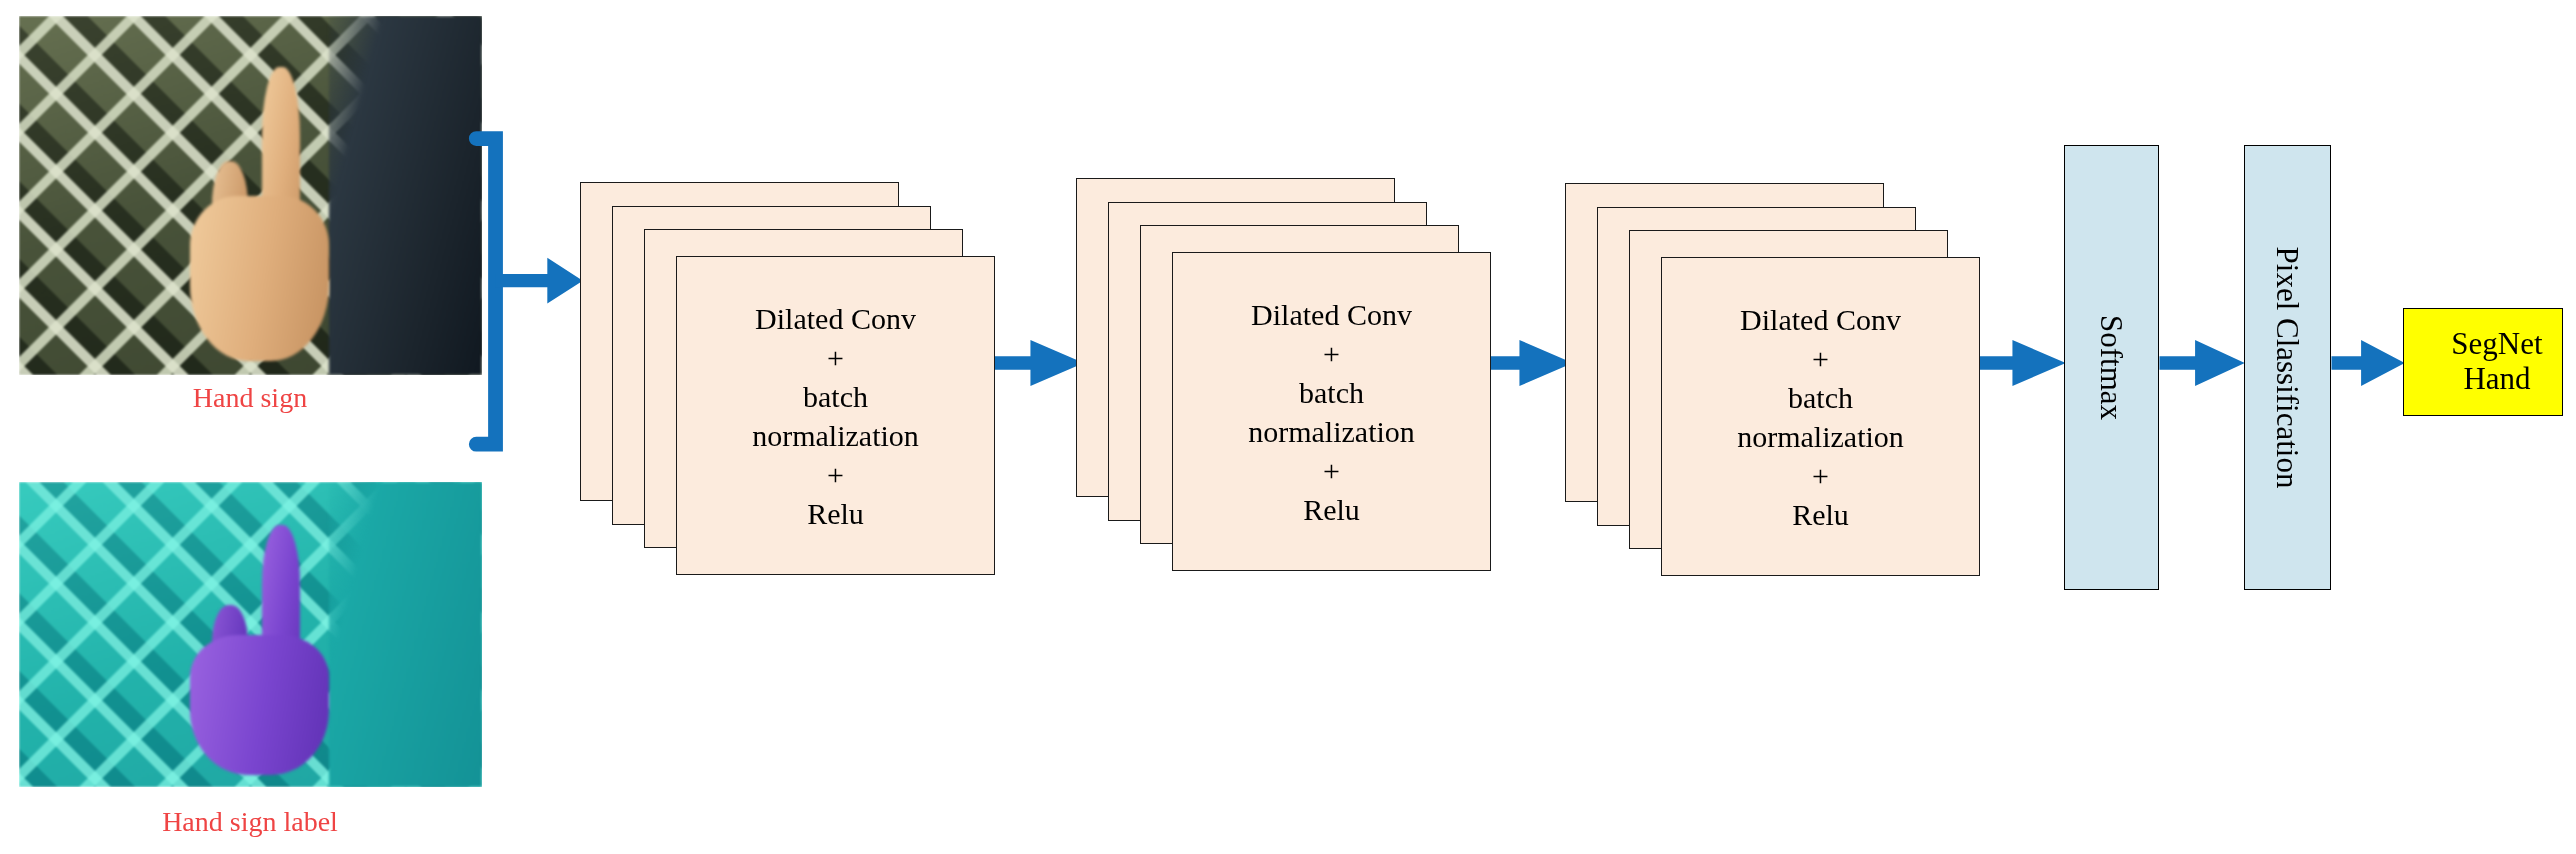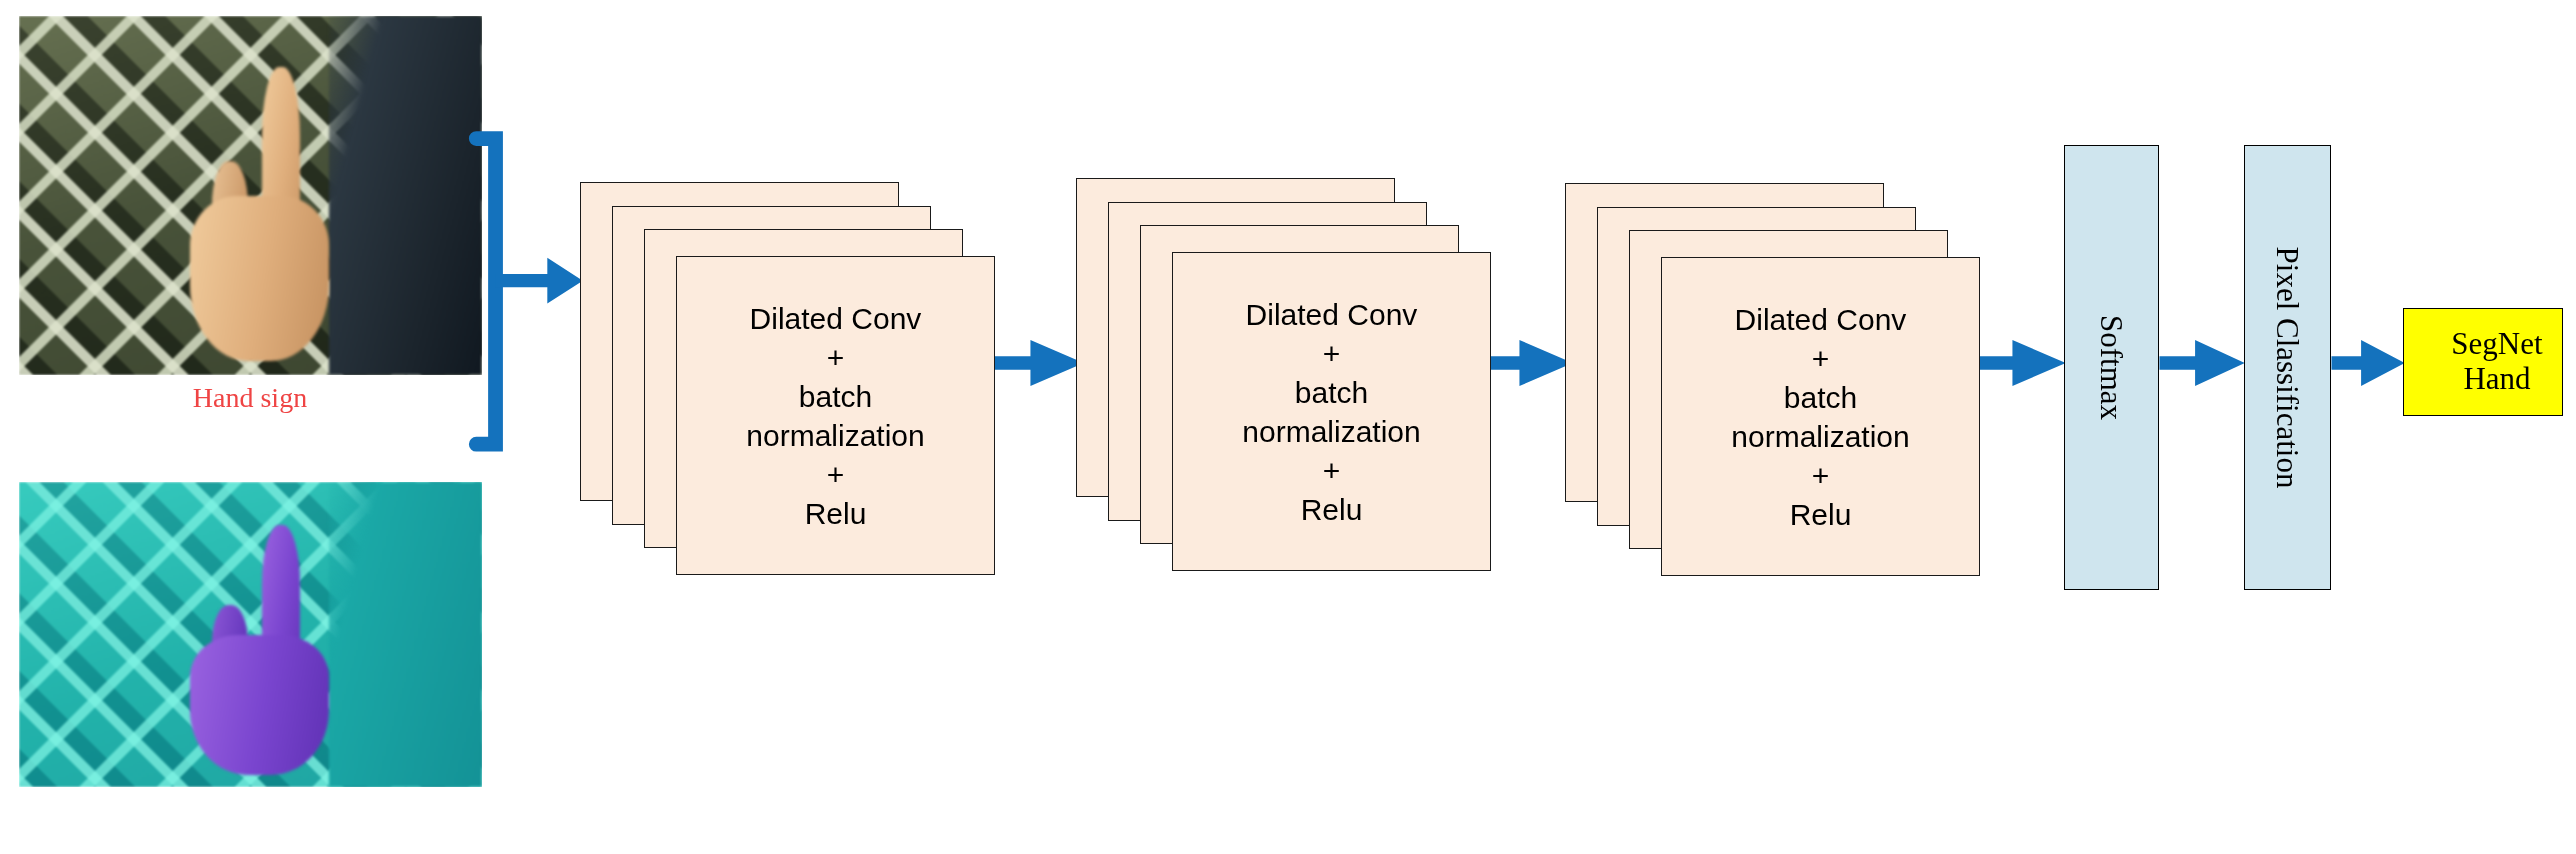--- a/index.html
+++ b/index.html
@@ -177,21 +177,21 @@
   .card-text {
     position: absolute;
     inset: 0;
     display: flex;
     flex-direction: column;
     align-items: center;
     justify-content: center;
     color: #000000;
     font-size: 30px;
     line-height: 1.30;
-    font-family: Liberation Sans, sans-serif;
+    font-family: Liberation Serif, serif;
     text-align: center;
     padding: 0 7.4px;
     box-sizing: border-box;
   }
   .card-text span { display: block; white-space: nowrap; }
 
   #stack-1 { left: 580px;  top: 182px; }
   #stack-2 { left: 1076px; top: 178px; }
   #stack-3 { left: 1565px; top: 183px; }
 
@@ -264,20 +264,21 @@
 
   <div class="img-frame" id="hand-sign-label-photo">
     <div class="lattice teal"></div>
     <div class="jacket teal"></div>
     <div class="hand-wrap hand-soft">
       <div class="finger index seg"></div>
       <div class="finger middle seg-dk"></div>
       <div class="palm seg"></div>
     </div>
   </div>
+  <div class="caption" id="caption-hand-sign-label">Hand sign label</div>
 
   <svg id="bracket" viewBox="0 0 190 450">
     <path d="M 42 17 L 68 17 L 68 430 L 42 430" fill="none" stroke="#1472bd" stroke-width="20" stroke-linecap="round" stroke-linejoin="miter"></path>
     <path d="M 68 200 L 138 200 L 138 178 L 186 209 L 138 240 L 138 218 L 68 218 Z" fill="#1472bd"></path>
   </svg>
 
   <div class="stack" id="stack-1">
     <div class="card c1"></div>
     <div class="card c2"></div>
     <div class="card c3"></div>

